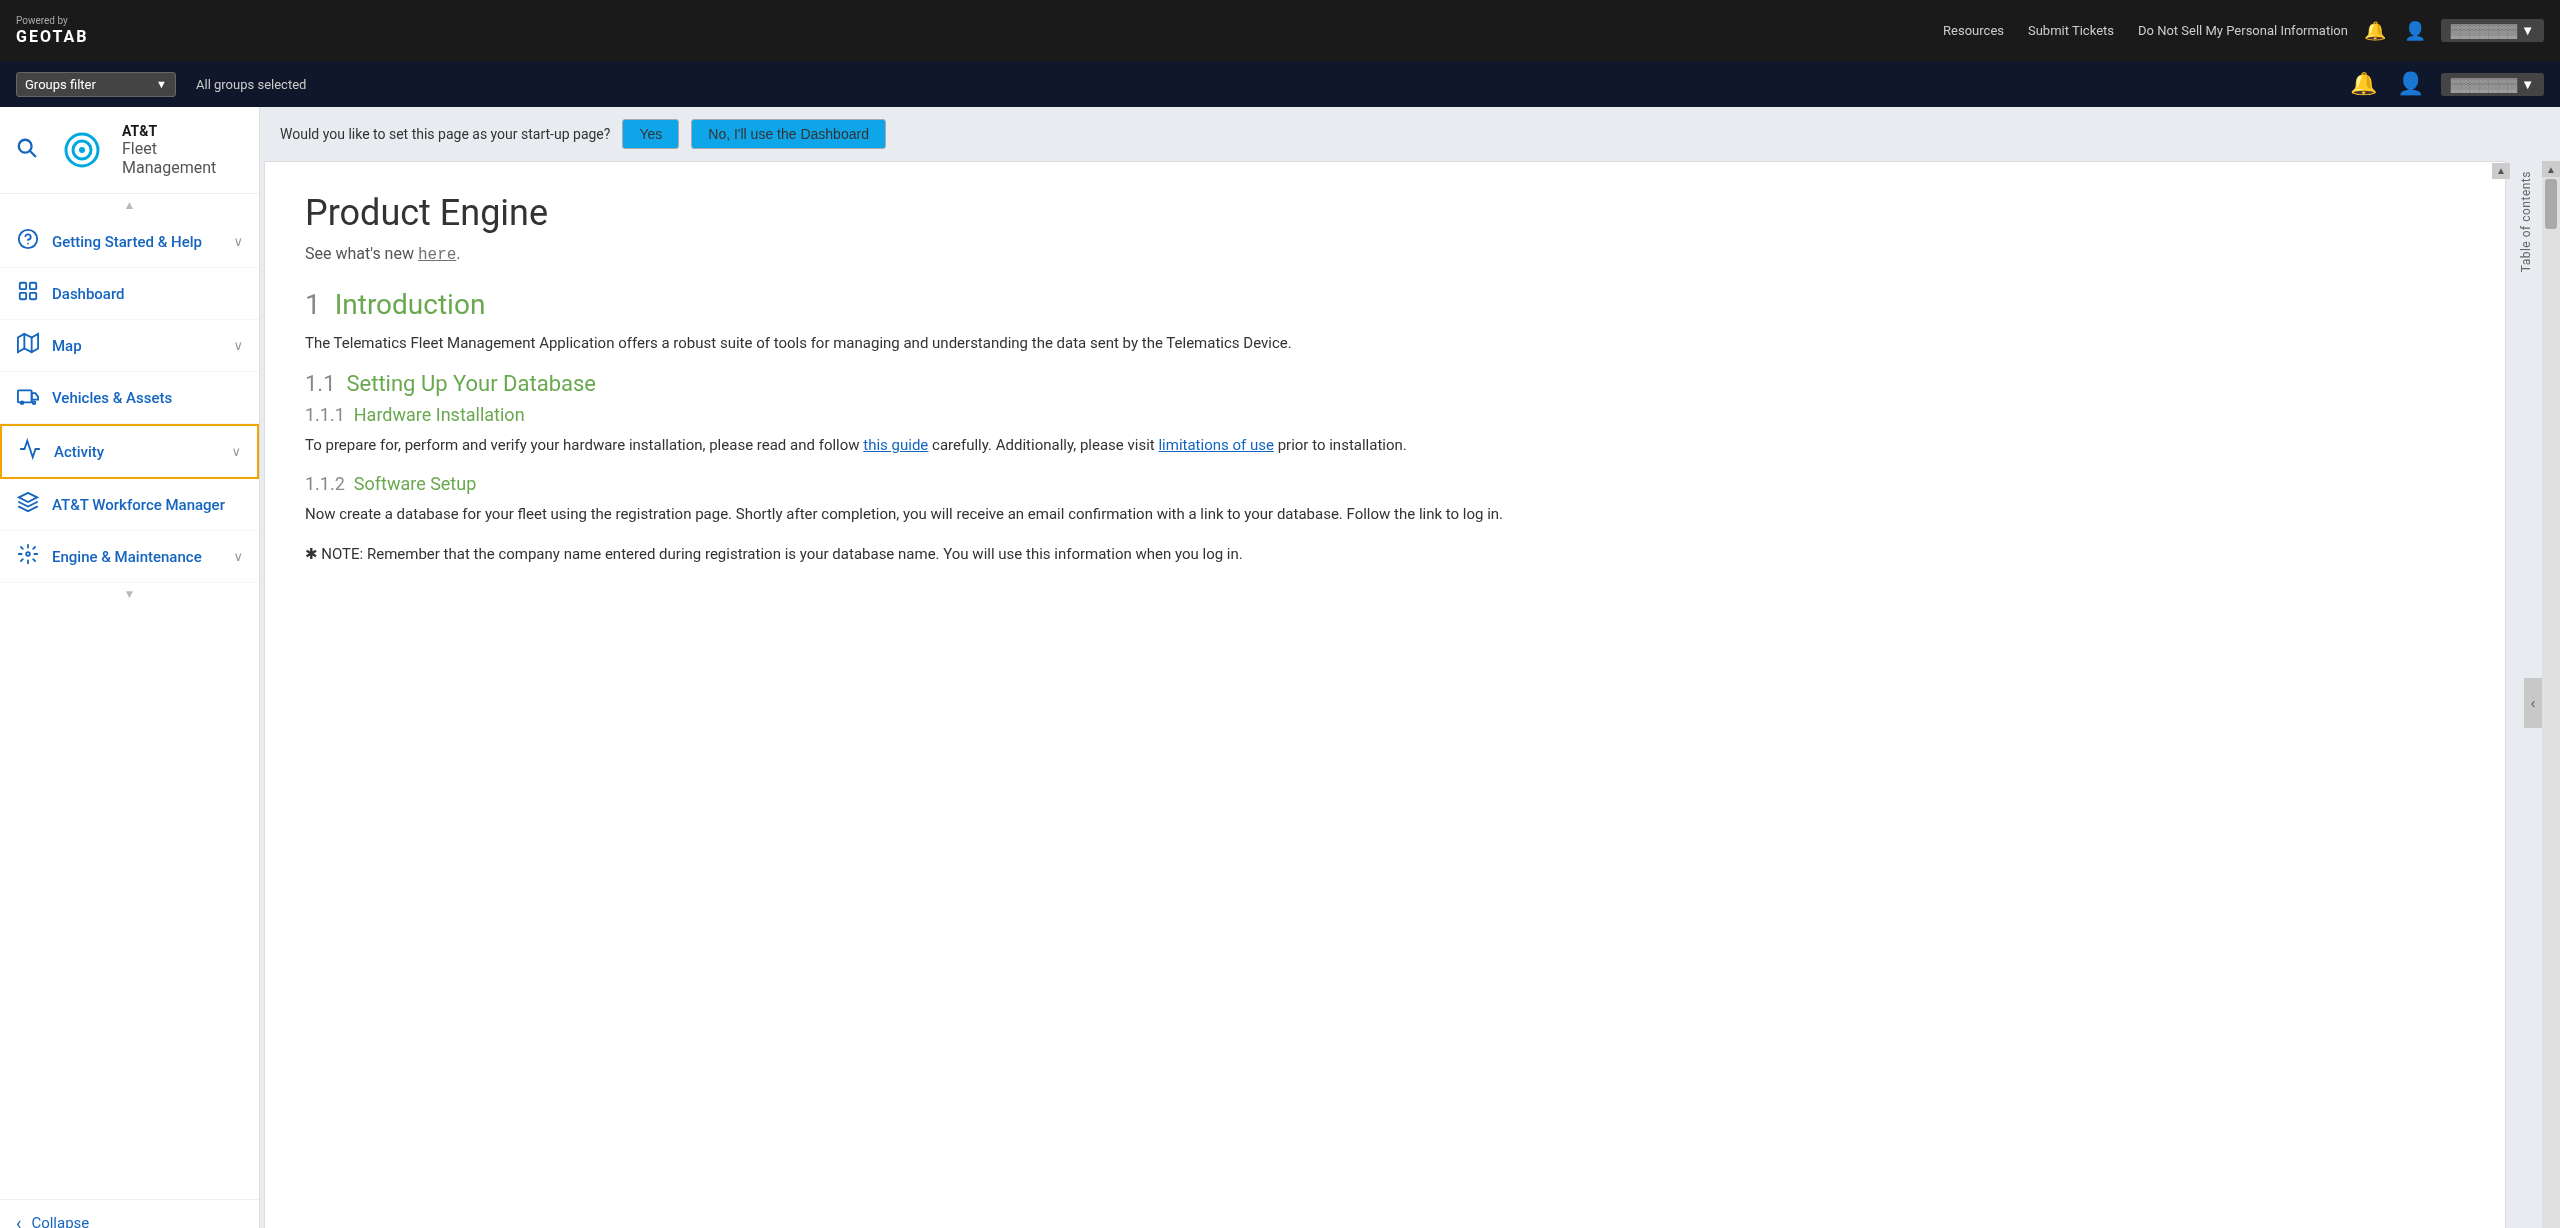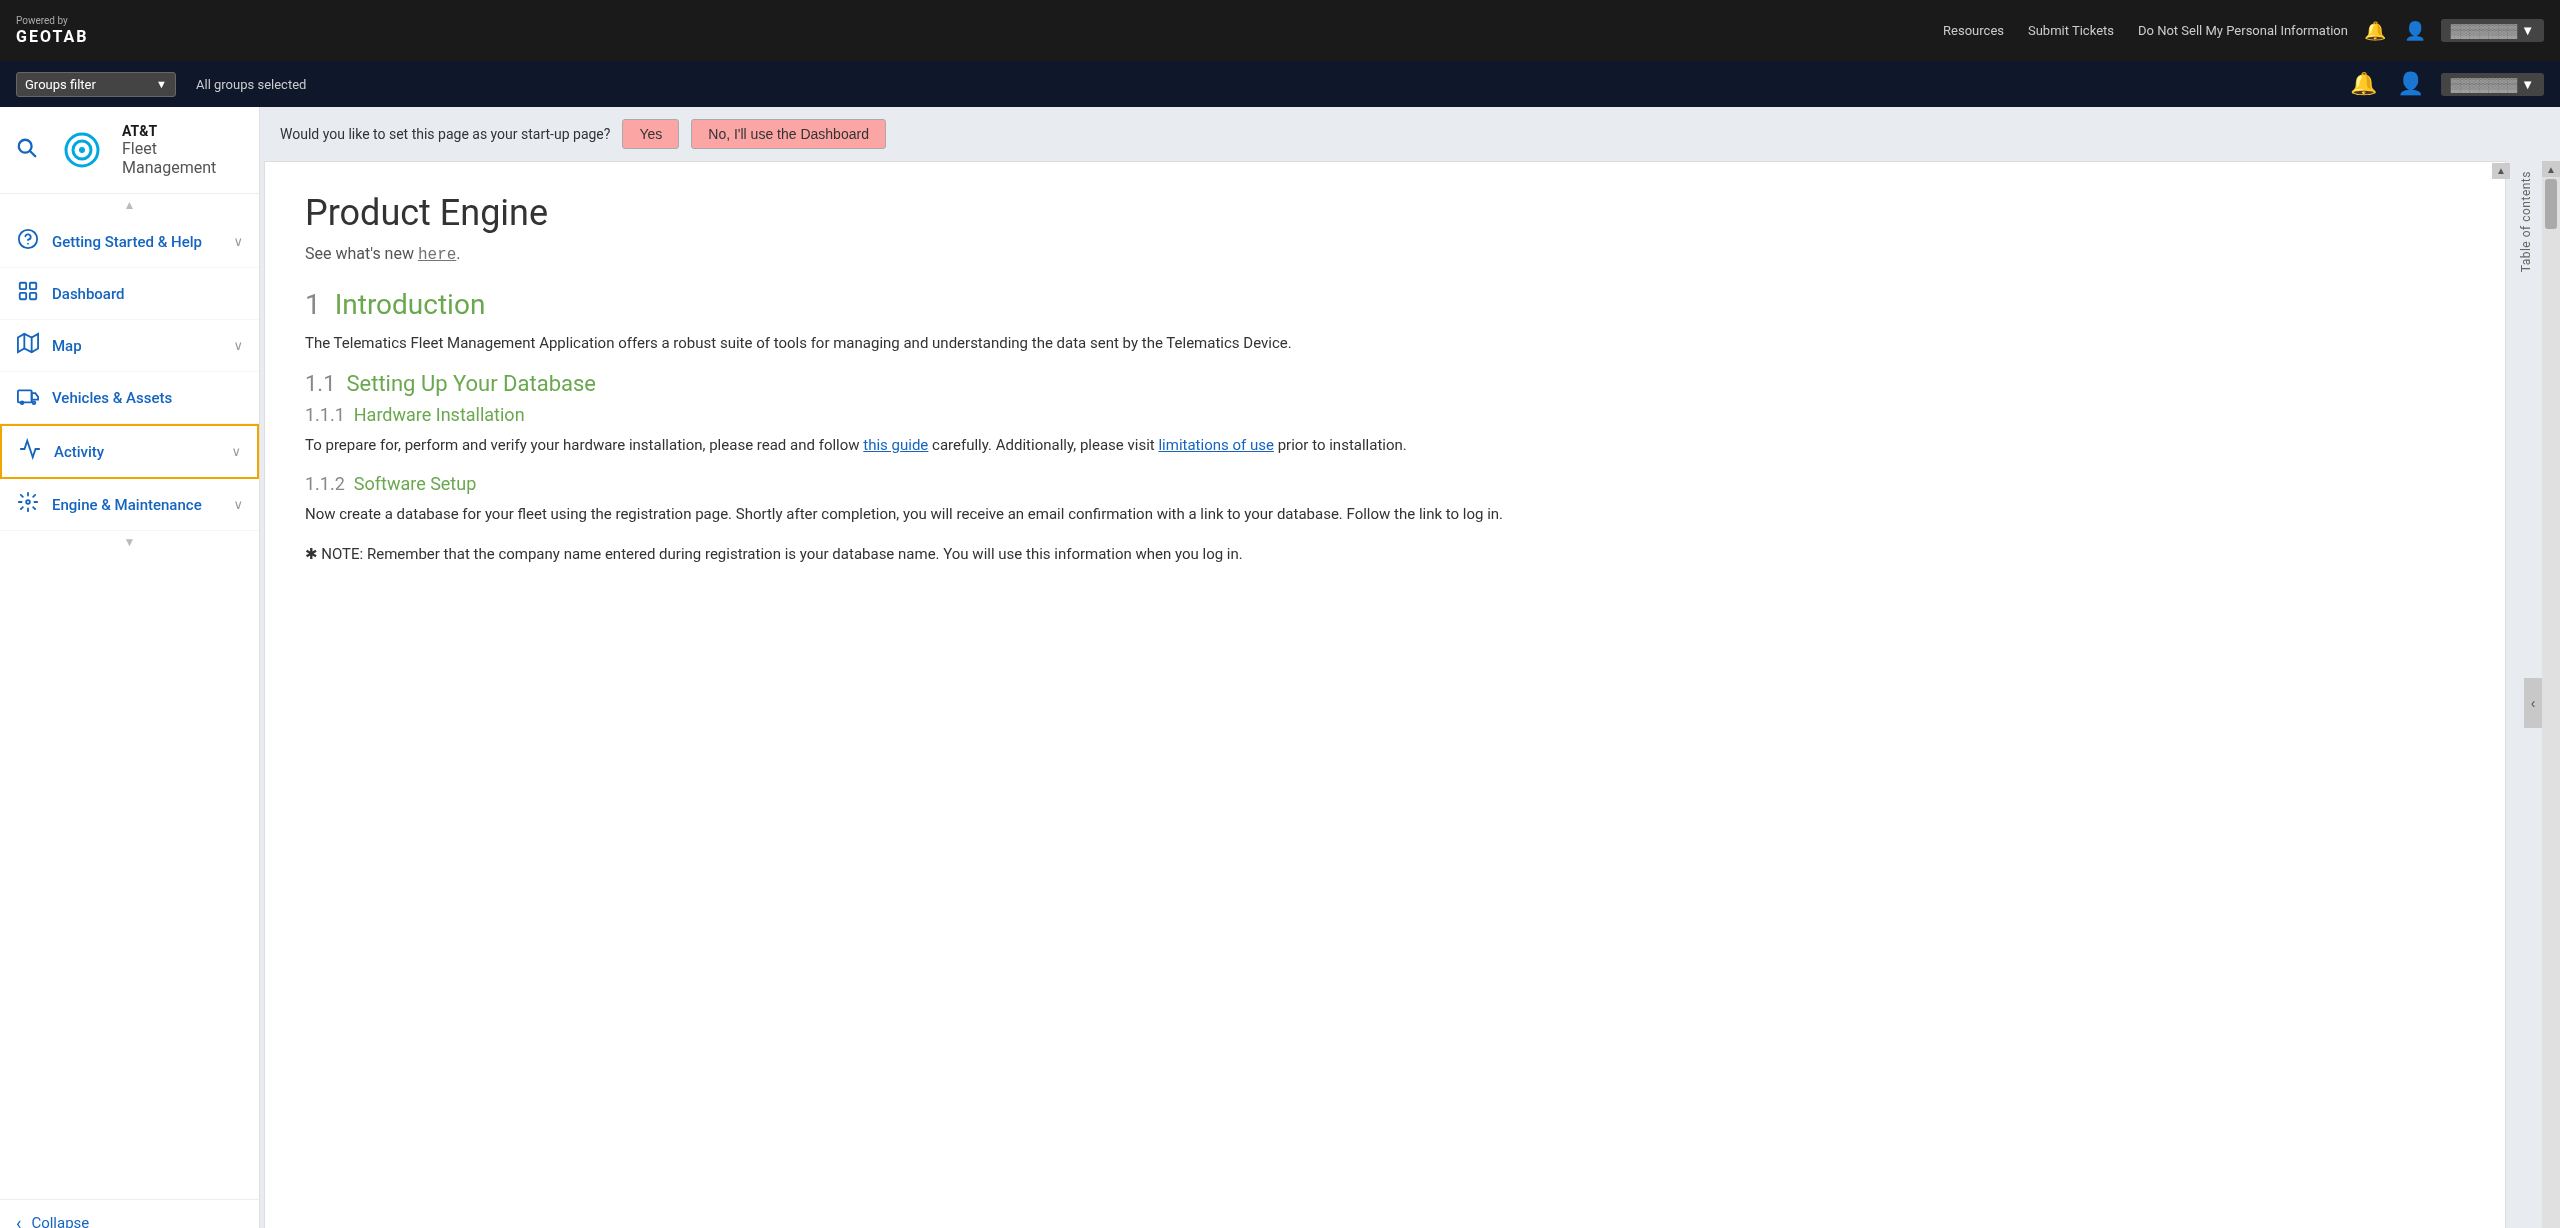--- a/index.html
+++ b/index.html
@@ -219,21 +219,21 @@
       background: #e8ecf0;
       gap: 12px;
     }
     .startup-banner-text {
       font-size: 14px;
       color: #333;
     }
     .startup-banner-btn {
       padding: 6px 16px;
       border: 1px solid #aaa;
-      background: #fca5a5;
+      background: #0ea5e9;
       border-radius: 3px;
       cursor: pointer;
       font-size: 14px;
       color: #333;
     }
 
     
     .doc-container {
       flex: 1;
       display: flex;
@@ -457,20 +457,30 @@
     <div class="sidebar-nav-item active" style="border:2px solid #f0a500;">
       <span class="sidebar-nav-icon">
         <svg width="22" height="22" viewBox="0 0 24 24" fill="none" stroke="#1565c0" stroke-width="2" stroke-linecap="round">
           <polyline points="22,12 18,12 15,21 9,3 6,12 2,12"></polyline>
         </svg>
       </span>
       <span class="sidebar-nav-label">Activity</span>
       <span class="sidebar-nav-chevron">∨</span>
     </div>
 
+    <div class="sidebar-nav-item">
+      <span class="sidebar-nav-icon">
+        <svg width="22" height="22" viewBox="0 0 24 24" fill="none" stroke="#1565c0" stroke-width="2" stroke-linecap="round">
+          <path d="M12 2L2 7l10 5 10-5-10-5z"></path>
+          <path d="M2 17l10 5 10-5"></path>
+          <path d="M2 12l10 5 10-5"></path>
+        </svg>
+      </span>
+      <span class="sidebar-nav-label">AT&amp;T Workforce Manager</span>
+    </div>
 
     <div class="sidebar-nav-item">
       <span class="sidebar-nav-icon">
         <svg width="22" height="22" viewBox="0 0 24 24" fill="none" stroke="#1565c0" stroke-width="2" stroke-linecap="round">
           <circle cx="12" cy="12" r="2"></circle>
           <path d="M12 2v3M12 19v3M4.22 4.22l2.12 2.12M17.66 17.66l2.12 2.12M2 12h3M19 12h3M4.22 19.78l2.12-2.12M17.66 6.34l2.12-2.12"></path>
         </svg>
       </span>
       <span class="sidebar-nav-label">Engine &amp; Maintenance</span>
       <span class="sidebar-nav-chevron">∨</span>

